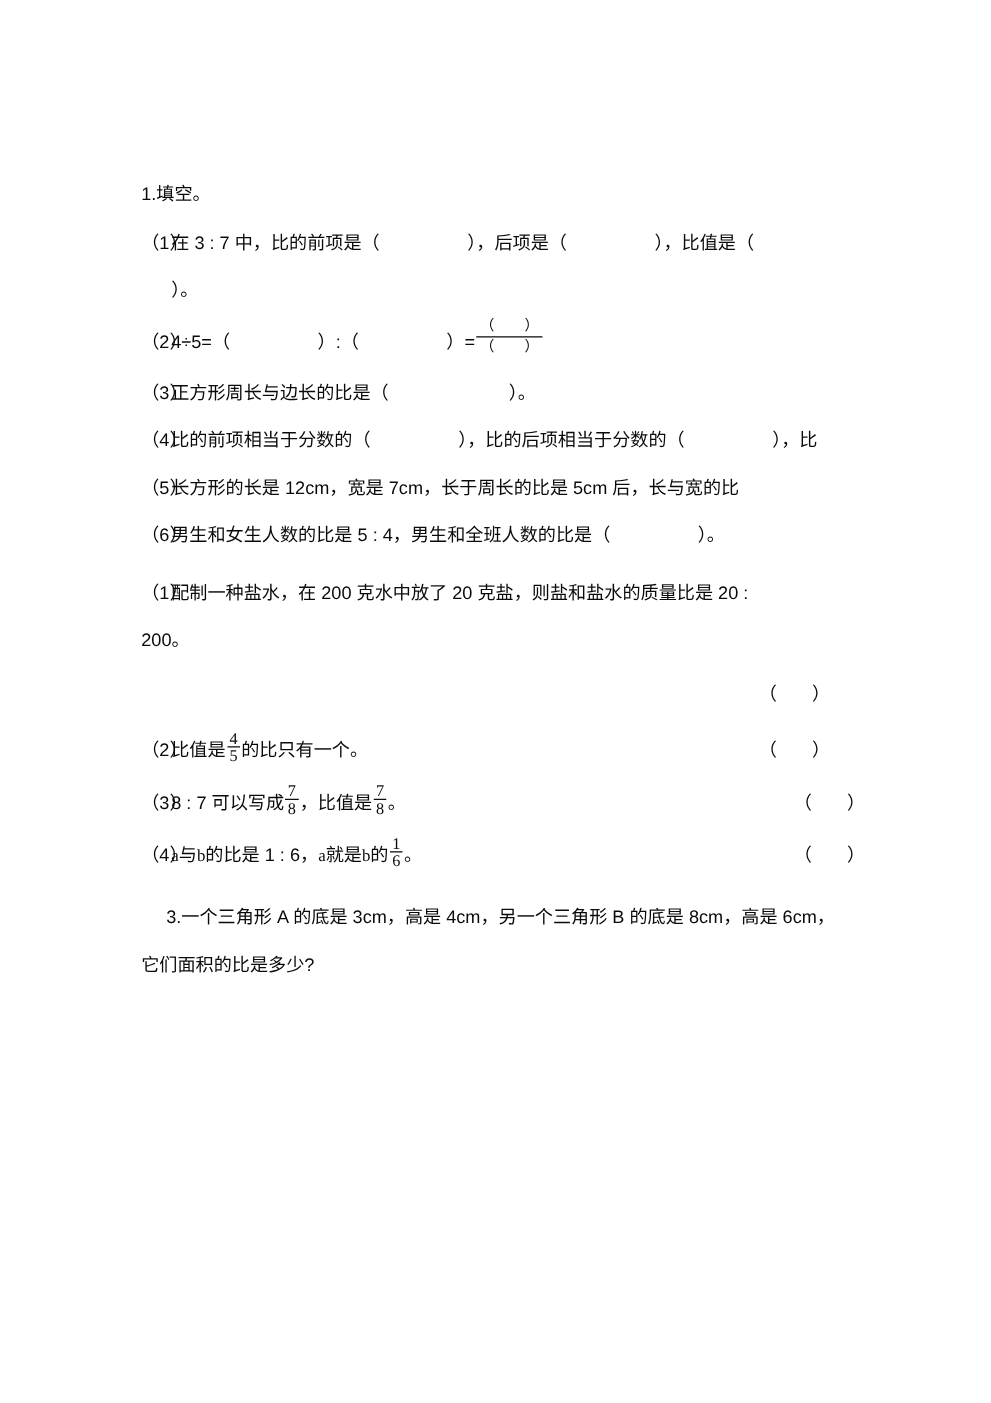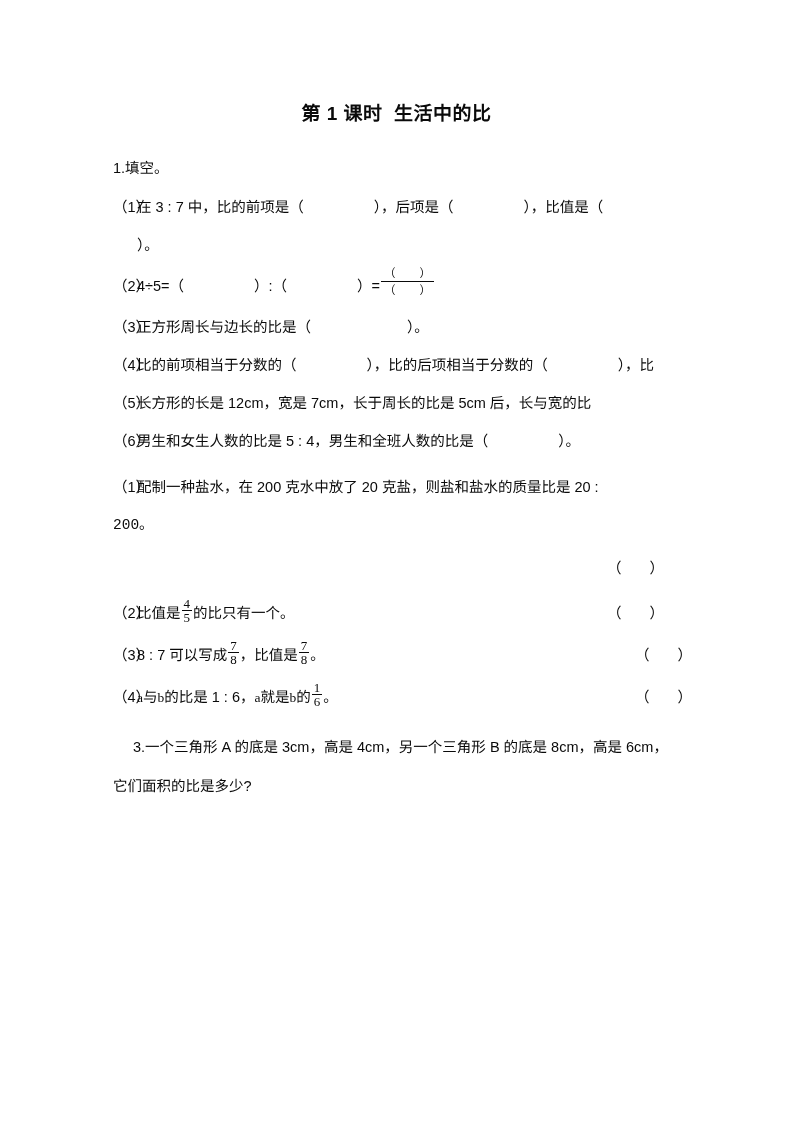--- a/index.html
+++ b/index.html
@@ -44,21 +44,21 @@
   .body-block {
     position: absolute;
     left: 113px;
     top: 146px;
     width: 574px;
   }
 
   .sec-head {
     font-size: 14.5px;
     line-height: 20px;
-    margin: 12px 0 10px 0;
+    margin: 0 0 10px 0;
     white-space: pre;
   }
 
   .qrow {
     position: relative;
     font-size: 14.5px;
     line-height: 38px;
     margin: 0;
     padding-left: 24px;
   }
@@ -152,21 +152,20 @@
   .var {
     font-family: "Liberation Serif", "DejaVu Serif", serif;
     font-size: 13.5px;
   }
 </style>
 </head>
 <body>
 
 <div class="page">
 
-  <div class="doc-title">第 1 课时  生活中的比</div>
 
   <div class="body-block">
 
     <div class="sec-head">1.填空。</div>
 
     <div class="qrow">
       <span class="qnum">（1）</span>
       <span class="qtext"><span>在 3 : 7 中，比的前项是（</span><span class="blank"><span class="sp-l"></span></span><span>），后项是（</span><span class="blank"><span class="sp-l"></span></span><span>），比值是（</span><span class="blank"><span class="sp-l"></span></span><span>）。</span></span>
     </div>
 
@@ -198,21 +197,21 @@
       <span class="qtext"><span>男生和女生人数的比是 5 : 4，男生和全班人数的比是（</span><span class="blank"><span class="sp-l"></span></span><span>）。</span></span>
     </div>
 
     <div class="gap-sm"></div>
 
 
     <div class="qrow">
       <span class="qnum">（1）</span>
       <span class="qtext">配制一种盐水，在 200 克水中放了 20 克盐，则盐和盐水的质量比是 20 :</span>
     </div>
-    <div class="qrow" style="padding-left:0;font-family:Liberation Mono, monospace;">
+    <div class="qrow" style="padding-left:0;">
       <span class="qtext">200。</span>
     </div>
     <div class="tf-line" style="height:48px;line-height:48px;">
       <span class="tf-paren" style="left:494px;line-height:48px;"><span>（</span><span class="gapin"></span><span>）</span></span>
     </div>
 
     <div class="qrow tight" style="line-height:42px;">
       <span class="qnum">（2）</span>
       <span class="qtext"><span>比值是</span><span class="frac"><span class="num">4</span><span class="den">5</span></span><span>的比只有一个。</span></span>
       <span class="tf-paren" style="left:494px;line-height:42px;"><span>（</span><span class="gapin"></span><span>）</span></span>

